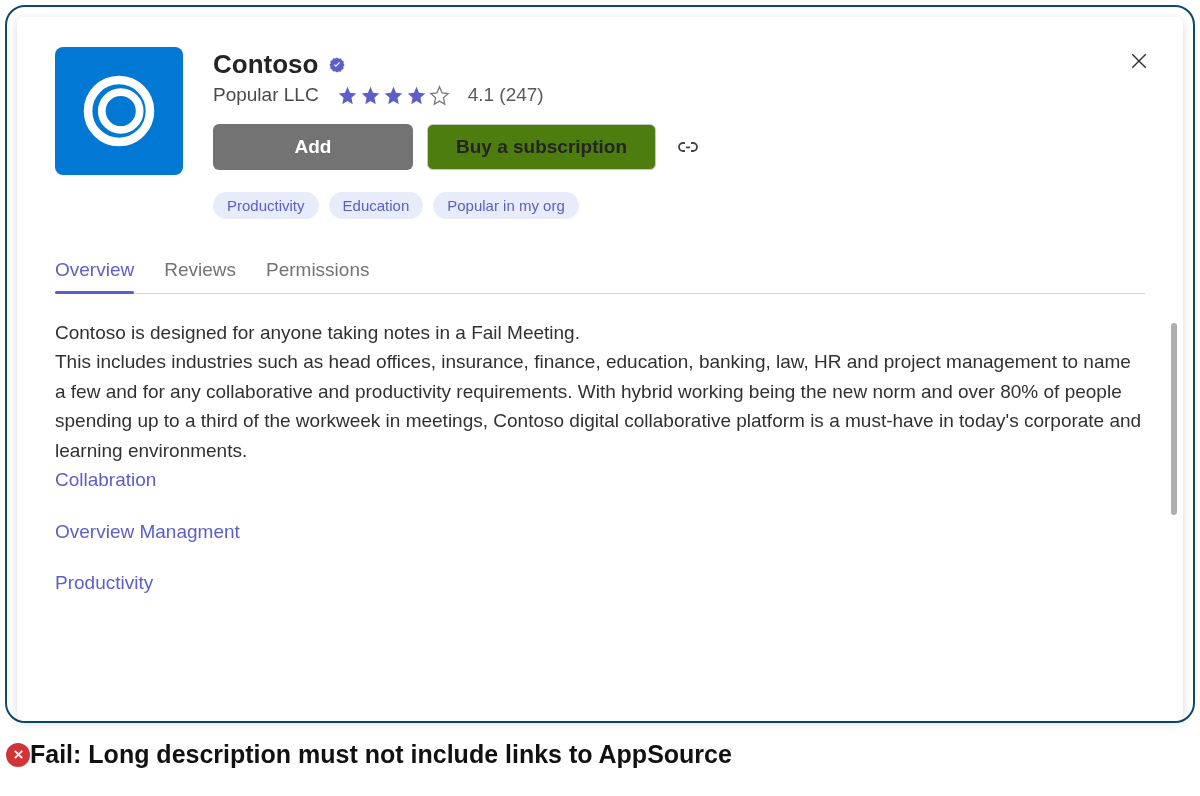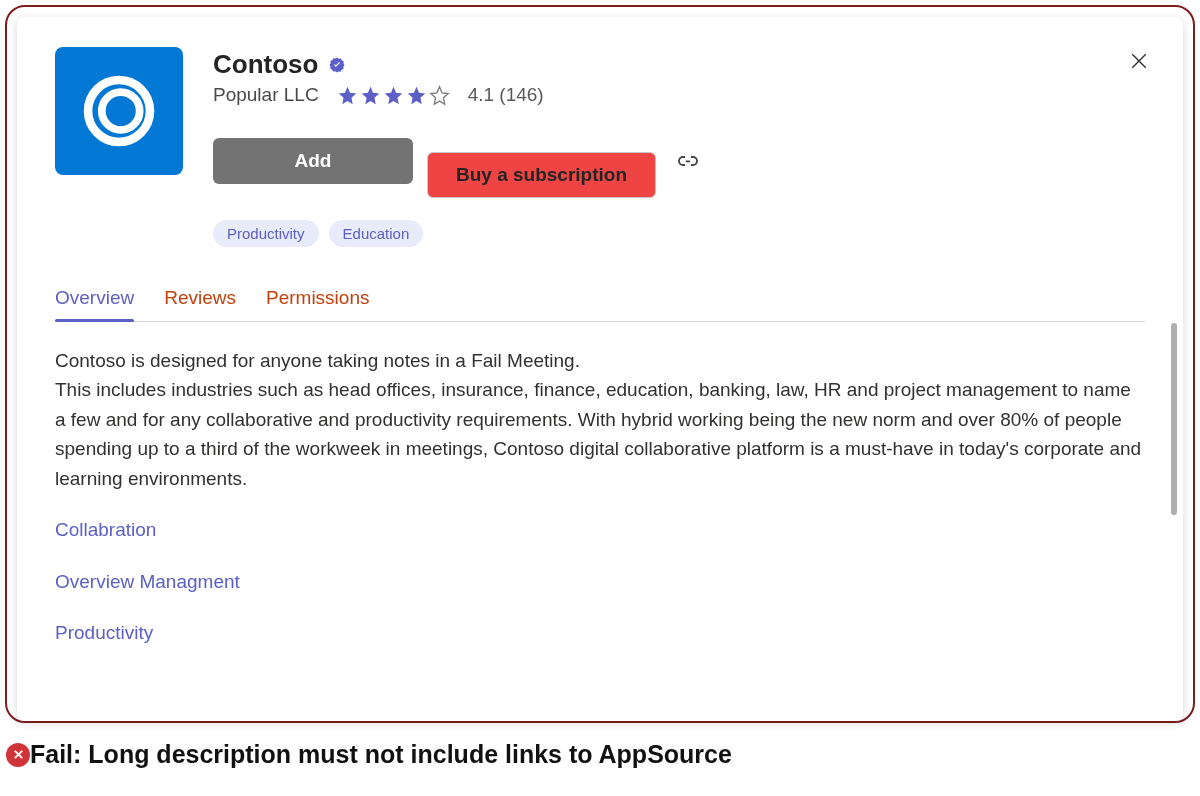--- a/index.html
+++ b/index.html
@@ -9,21 +9,21 @@
     width: 1200px;
     height: 796px;
     position: relative;
   }
   .outer-frame {
     position: absolute;
     top: 5px;
     left: 5px;
     width: 1190px;
     height: 718px;
-    border: 2px solid #7f1d1d;
+    border: 2px solid #0c4a6e;
     border-radius: 20px;
     padding: 10px 10px 0 10px;
   }
   .card {
     width: 100%;
     height: 100%;
     background: #fff;
     border-radius: 8px;
     box-shadow: 0 2px 10px rgba(0,0,0,0.15);
     padding: 30px 38px 0 38px;
@@ -103,25 +103,24 @@
     justify-content: center;
     cursor: pointer;
     border: none;
   }
   .btn-primary {
     background: #737373;
     color: #fff;
     min-width: 200px;
   }
   .btn-secondary {
-    background: #ef4444;
+    background: #4d7c0f;
     color: #242424;
     border: 1px solid #c7c7c7;
     min-width: 196px;
-    margin-top: 28px;
   }
   .link-icon {
     color: #444;
     padding: 6px;
     cursor: pointer;
     display: inline-flex;
   }
   .link-icon svg { width: 24px; height: 24px; }
   .chips-row {
     display: flex;
@@ -137,21 +136,21 @@
   }
   .tabs {
     display: flex;
     gap: 30px;
     margin-top: 40px;
     border-bottom: 1px solid #d6d6d6;
     position: relative;
   }
   .tab {
     font-size: 19px;
-    color: #c2410c;
+    color: #737373;
     padding: 0 0 12px 0;
     cursor: pointer;
     position: relative;
   }
   .tab.active {
     color: #5b5fc7;
     font-weight: 400;
   }
   .tab.active::after {
     content: "";
@@ -161,21 +160,20 @@
     background: #5b5fc7;
     border-radius: 2px;
   }
   .content {
     margin-top: 24px;
     font-size: 19px;
     line-height: 1.55;
     color: #323130;
   }
   .desc-links {
-    margin-top: 22px;
   }
   .desc-link {
     display: block;
     color: #5b5fc7;
     font-size: 19px;
     margin-bottom: 22px;
     cursor: pointer;
   }
   .scrollbar {
     position: absolute;
@@ -252,36 +250,37 @@
             <svg viewBox="0 0 24 24" fill="currentColor">
                 <path d="M12 2l2.9 6.9L22 9.8l-5.5 4.9L18 22l-6-3.6L6 22l1.5-7.3L2 9.8l7.1-.9z"></path>
               </svg>
             <svg viewBox="0 0 24 24" fill="currentColor">
                 <path d="M12 2l2.9 6.9L22 9.8l-5.5 4.9L18 22l-6-3.6L6 22l1.5-7.3L2 9.8l7.1-.9z"></path>
               </svg>
             <svg viewBox="0 0 24 24" fill="none" stroke="#7a7a7a" stroke-width="1.5">
                 <path d="M12 2l2.9 6.9L22 9.8l-5.5 4.9L18 22l-6-3.6L6 22l1.5-7.3L2 9.8l7.1-.9z"></path>
               </svg>
           </span>
-          <span class="rating-text">4.1 (146)</span>
+          <span class="rating-text">4.1 (247)</span>
         </div>
         <div class="button-row">
           <button class="btn btn-primary">Add</button>
           <button class="btn btn-secondary">Buy a subscription</button>
           <span class="link-icon">
             <svg viewBox="0 0 24 24" fill="none" stroke="currentColor" stroke-width="1.8">
               <path d="M10 12a4 4 0 0 0 4 0"></path>
                 <path d="M9 8H7a4 4 0 0 0 0 8h2"></path>
                 <path d="M15 8h2a4 4 0 0 1 0 8h-2"></path>
             </svg>
           </span>
         </div>
         <div class="chips-row">
           <span class="chip">Productivity</span>
           <span class="chip">Education</span>
+          <span class="chip">Popular in my org</span>
         </div>
       </div>
     </div>
 
     <div class="tabs">
       <div class="tab active">Overview</div>
       <div class="tab">Reviews</div>
       <div class="tab">Permissions</div>
     </div>
 

